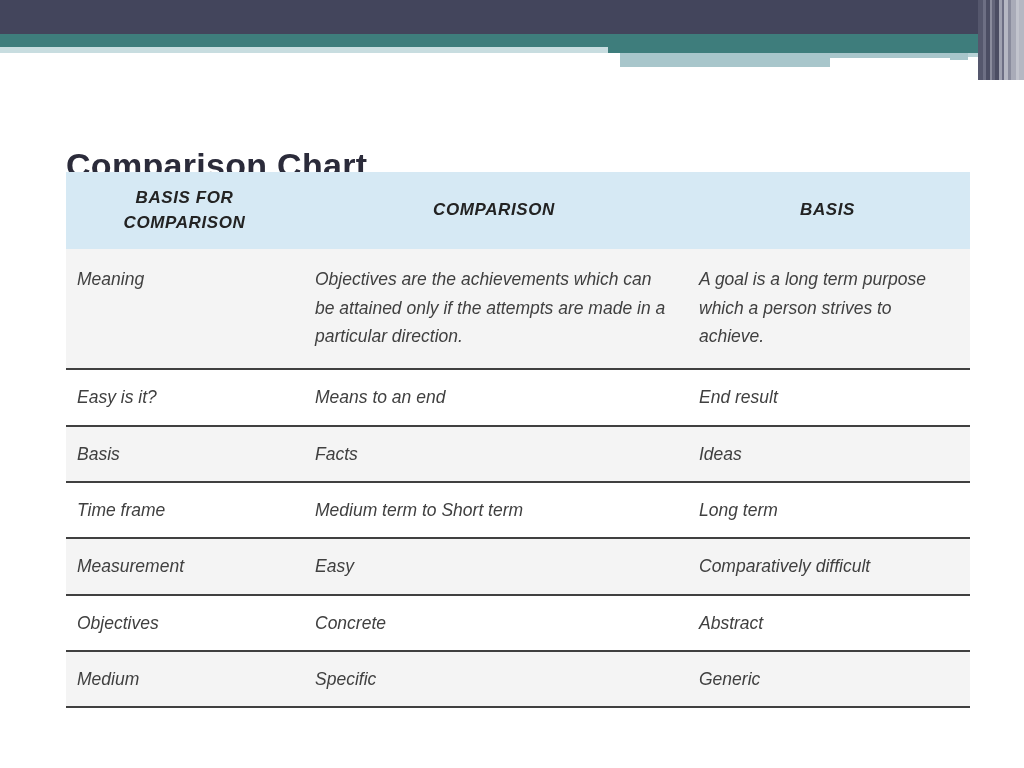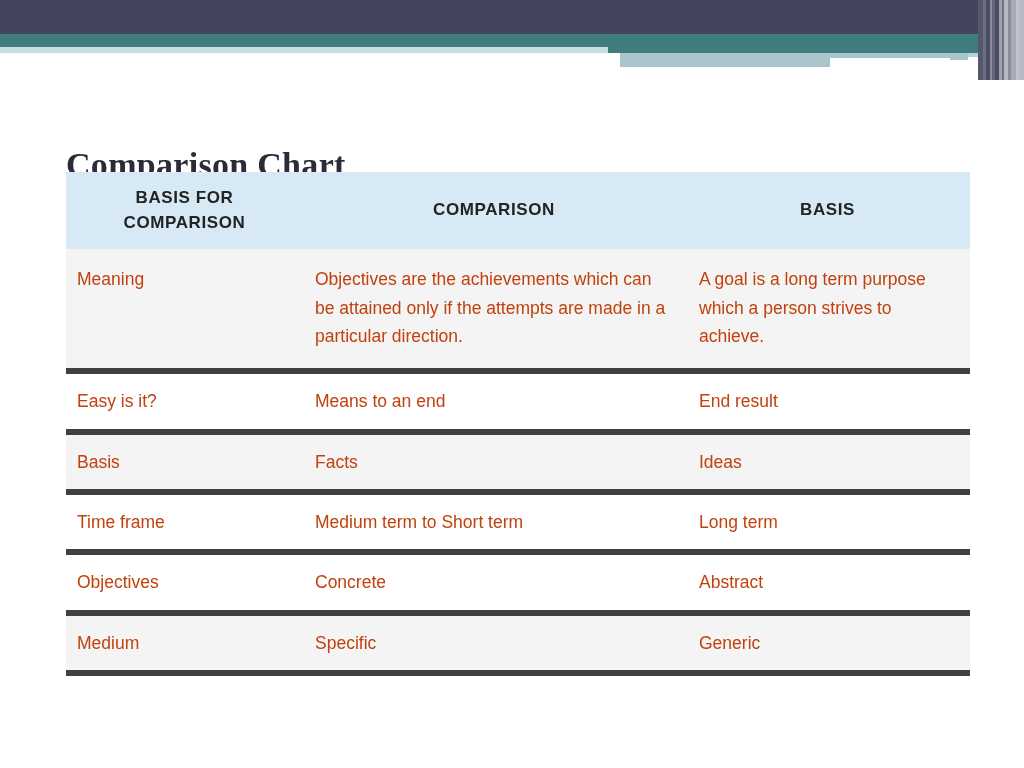--- a/index.html
+++ b/index.html
@@ -104,38 +104,39 @@
 
   
   .slide-title {
     position: absolute;
     left: 66px;
     top: 146px;
     width: 880px;
     font-size: 34px;
     font-weight: bold;
     color: #2b2b3a;
-    font-family: Liberation Serif, serif;
+    font-family: Liberation Sans, sans-serif;
     letter-spacing: 0.3px;
     white-space: nowrap;
     z-index: 1;
   }
 
   
   .table-wrap {
     position: absolute;
     left: 66px;
     top: 172px;
     width: 904px;
     z-index: 2;
   }
   table.cmp {
     border-collapse: collapse;
     width: 904px;
     table-layout: fixed;
+    font-style: italic;
   }
   table.cmp col.c1 { width: 237px; }
   table.cmp col.c2 { width: 382px; }
   table.cmp col.c3 { width: 285px; }
 
   table.cmp thead th {
     background: #d6e9f4;
     color: #232323;
     font-size: 17px;
     font-weight: bold;
@@ -143,25 +144,25 @@
     text-align: center;
     padding: 14px 10px;
     border: 0;
     vertical-align: middle;
     line-height: 1.45;
   }
   table.cmp thead th.h1 { padding-left: 18px; padding-right: 18px; }
 
   table.cmp tbody td {
     font-size: 17.5px;
-    color: #c2410c;
+    color: #404040;
     padding: 13px 10px 13px 0;
     vertical-align: top;
     line-height: 1.62;
-    border-bottom: 6px solid #404040;
+    border-bottom: 2px solid #404040;
     font-weight: normal;
   }
   table.cmp tbody td.col1 { padding-left: 11px; }
   table.cmp tbody td.col2 { padding-left: 12px; }
   table.cmp tbody td.col3 { padding-left: 14px; }
   table.cmp tbody tr.odd td { background: #f4f4f4; }
   table.cmp tbody tr.even td { background: #ffffff; }
   table.cmp tbody tr.tall td { padding-top: 16px; padding-bottom: 18px; }
 </style>
 </head>
@@ -223,20 +224,25 @@
       <tr class="odd">
         <td class="col1">Basis</td>
         <td class="col2">Facts</td>
         <td class="col3">Ideas</td>
       </tr>
       <tr class="even">
         <td class="col1">Time frame</td>
         <td class="col2">Medium term to Short term</td>
         <td class="col3">Long term</td>
       </tr>
+      <tr class="odd">
+        <td class="col1">Measurement</td>
+        <td class="col2">Easy</td>
+        <td class="col3">Comparatively difficult</td>
+      </tr>
       <tr class="even">
         <td class="col1">Objectives</td>
         <td class="col2">Concrete</td>
         <td class="col3">Abstract</td>
       </tr>
       <tr class="odd">
         <td class="col1">Medium</td>
         <td class="col2">Specific</td>
         <td class="col3">Generic</td>
       </tr>

